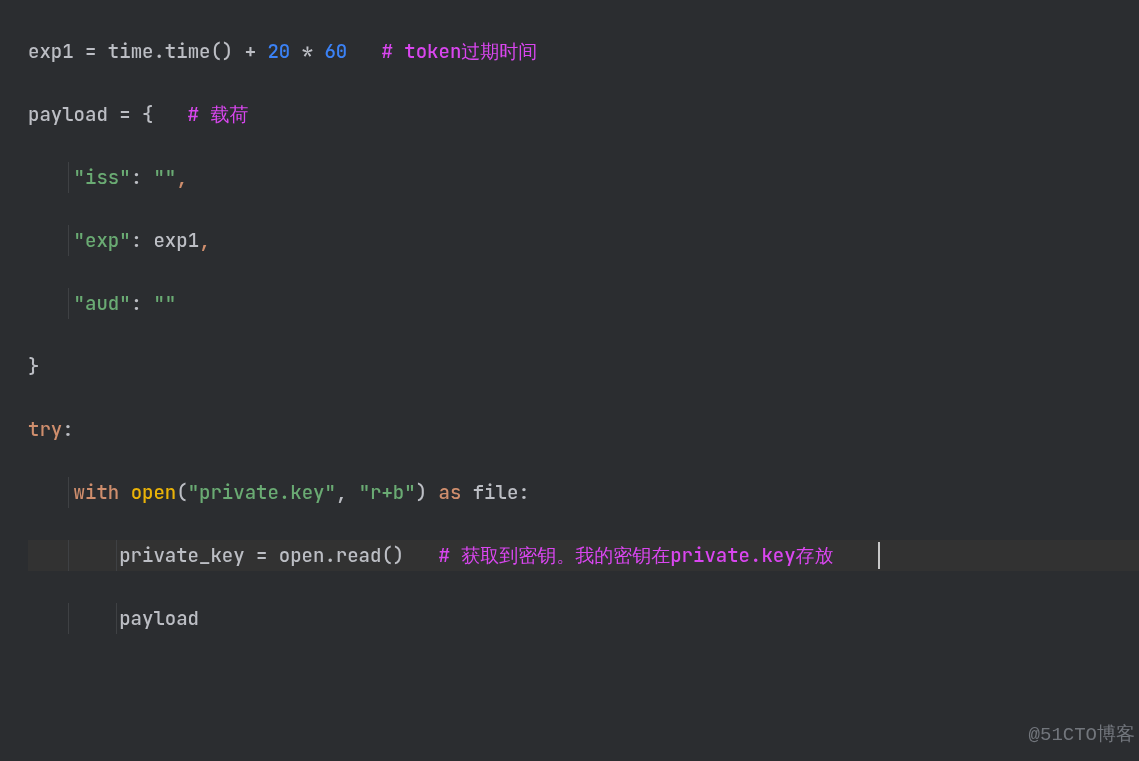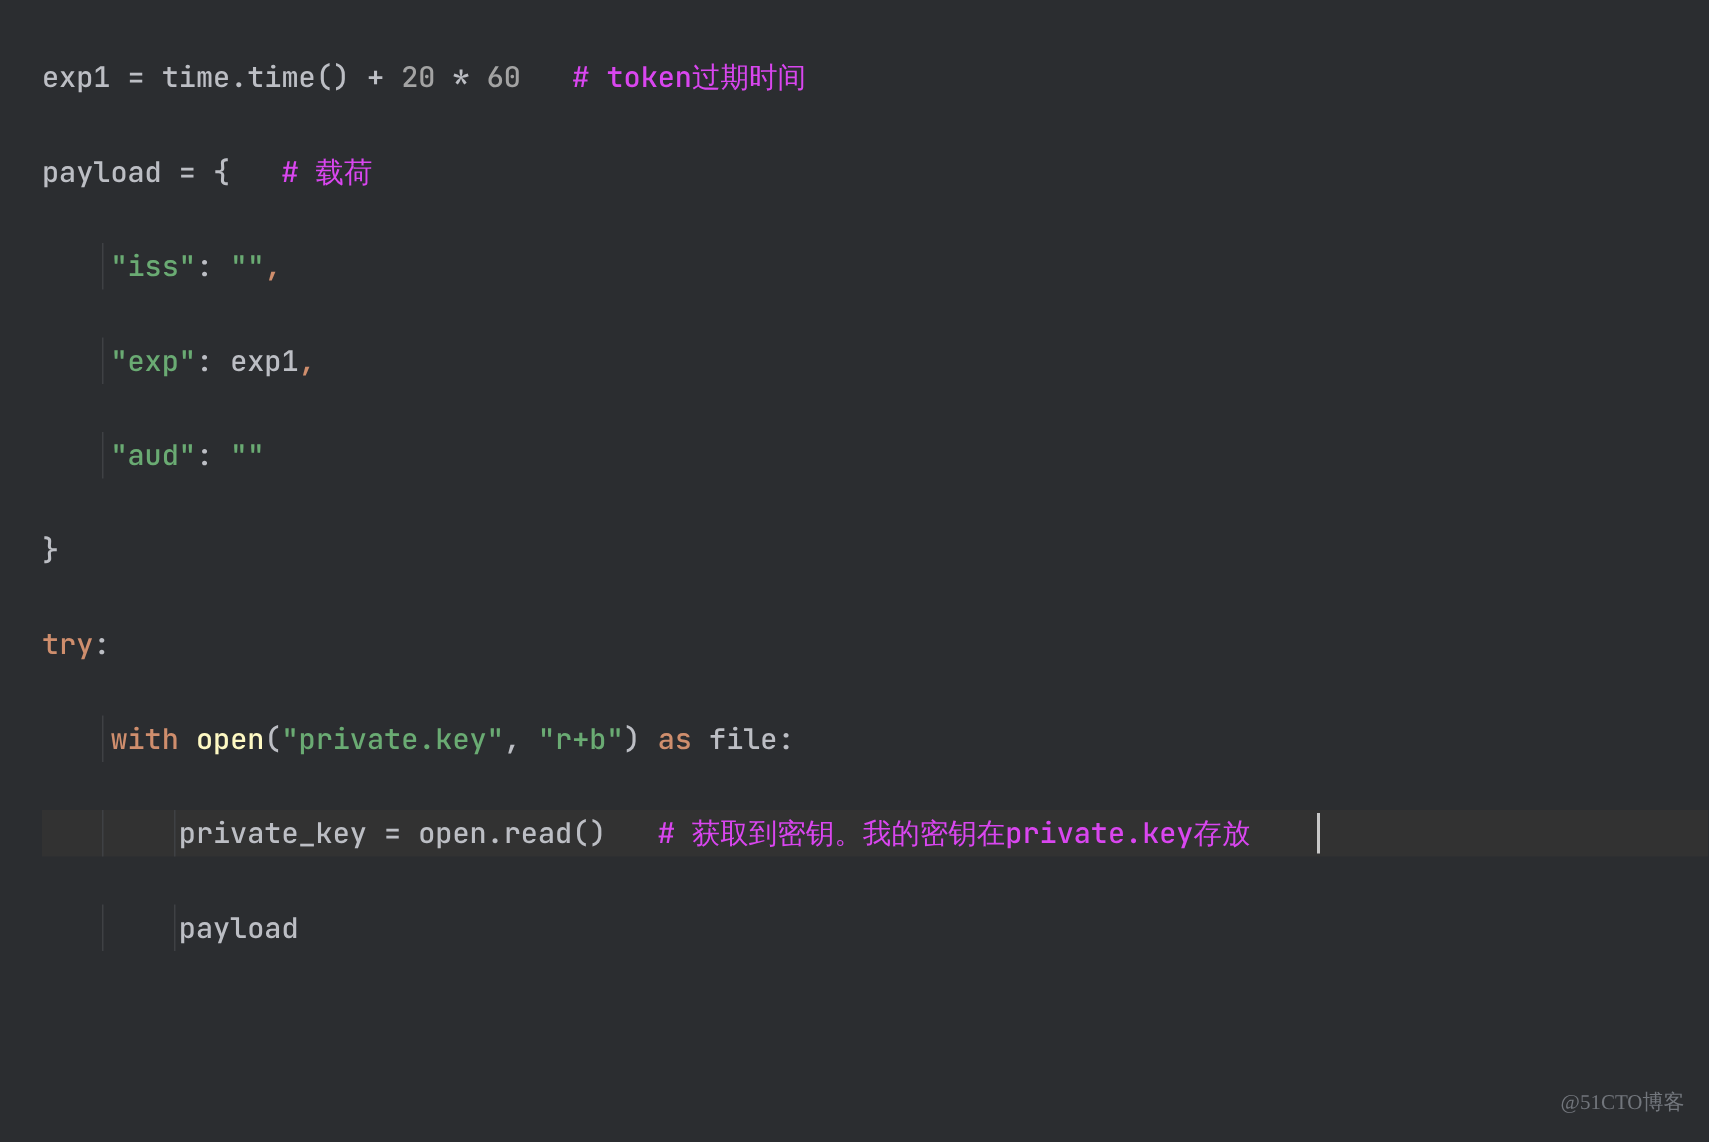--- a/index.html
+++ b/index.html
@@ -3,27 +3,27 @@
 <meta charset="utf-8">
 <style>
   html,body{margin:0;padding:0;background:#2b2d30;width:1139px;height:761px;overflow:hidden}
   body{font-family:"JetBrains Mono","Fira Code",Menlo,Consolas,monospace;font-size:19px;font-weight:500;line-height:31.5px}
   .editor{position:relative;padding-top:4px;padding-left:28px;white-space:pre;color:#bcbec4}
   .line{position:relative;display:block;min-height:31.5px}
   .hl{background:#323232}
   .indent{position:absolute;top:0;width:1px;height:31.5px;background:#3f4144}
   .i1{left:40px}.i2{left:88px}
   .kw{color:#cf8e6d}
-  .fn{color:#fef9c3}
+  .fn{color:#eab308}
   .str{color:#6aab73}
-  .num{color:#a3a3a3}
+  .num{color:#3b82f6}
   .com{color:#d946ef}
   .cursor{position:absolute;top:2px;width:2px;height:27px;background:#c8c8c8}
   .cursor{left:850px}
-  .watermark{position:absolute;right:16px;bottom:10px;color:#7a7e85;font-size:14px;font-family:Liberation Serif, serif;opacity:.9}
+  .watermark{position:absolute;right:4px;bottom:10px;color:#7a7e85;font-size:19px;font-family:Liberation Mono, monospace;opacity:.9}
   
   span[data-bind]{display:inline}
 </style>
 </head>
 <body>
 
 <div class="editor">
 <div class="line"><span data-bind="code.l1.a">exp1 </span><span data-bind="code.l1.b">= </span><span data-bind="code.l1.c">time.time() </span><span data-bind="code.l1.d">+ </span><span class="num" data-bind="code.l1.e">20 </span><span data-bind="code.l1.f">* </span><span class="num" data-bind="code.l1.g">60</span><span data-bind="code.l1.h">   </span><span class="com" data-bind="code.l1.i"># token过期时间</span></div>
 <div class="line"><span data-bind="code.l2.a">payload </span><span data-bind="code.l2.b">= {   </span><span class="com" data-bind="code.l2.c"># 载荷</span></div>
 <div class="line"><div class="indent i1"></div><span data-bind="code.l3.a">    </span><span class="str" data-bind="code.l3.b">"iss"</span><span data-bind="code.l3.c">: </span><span class="str" data-bind="code.l3.d">""</span><span class="kw" data-bind="code.l3.e">,</span></div>

